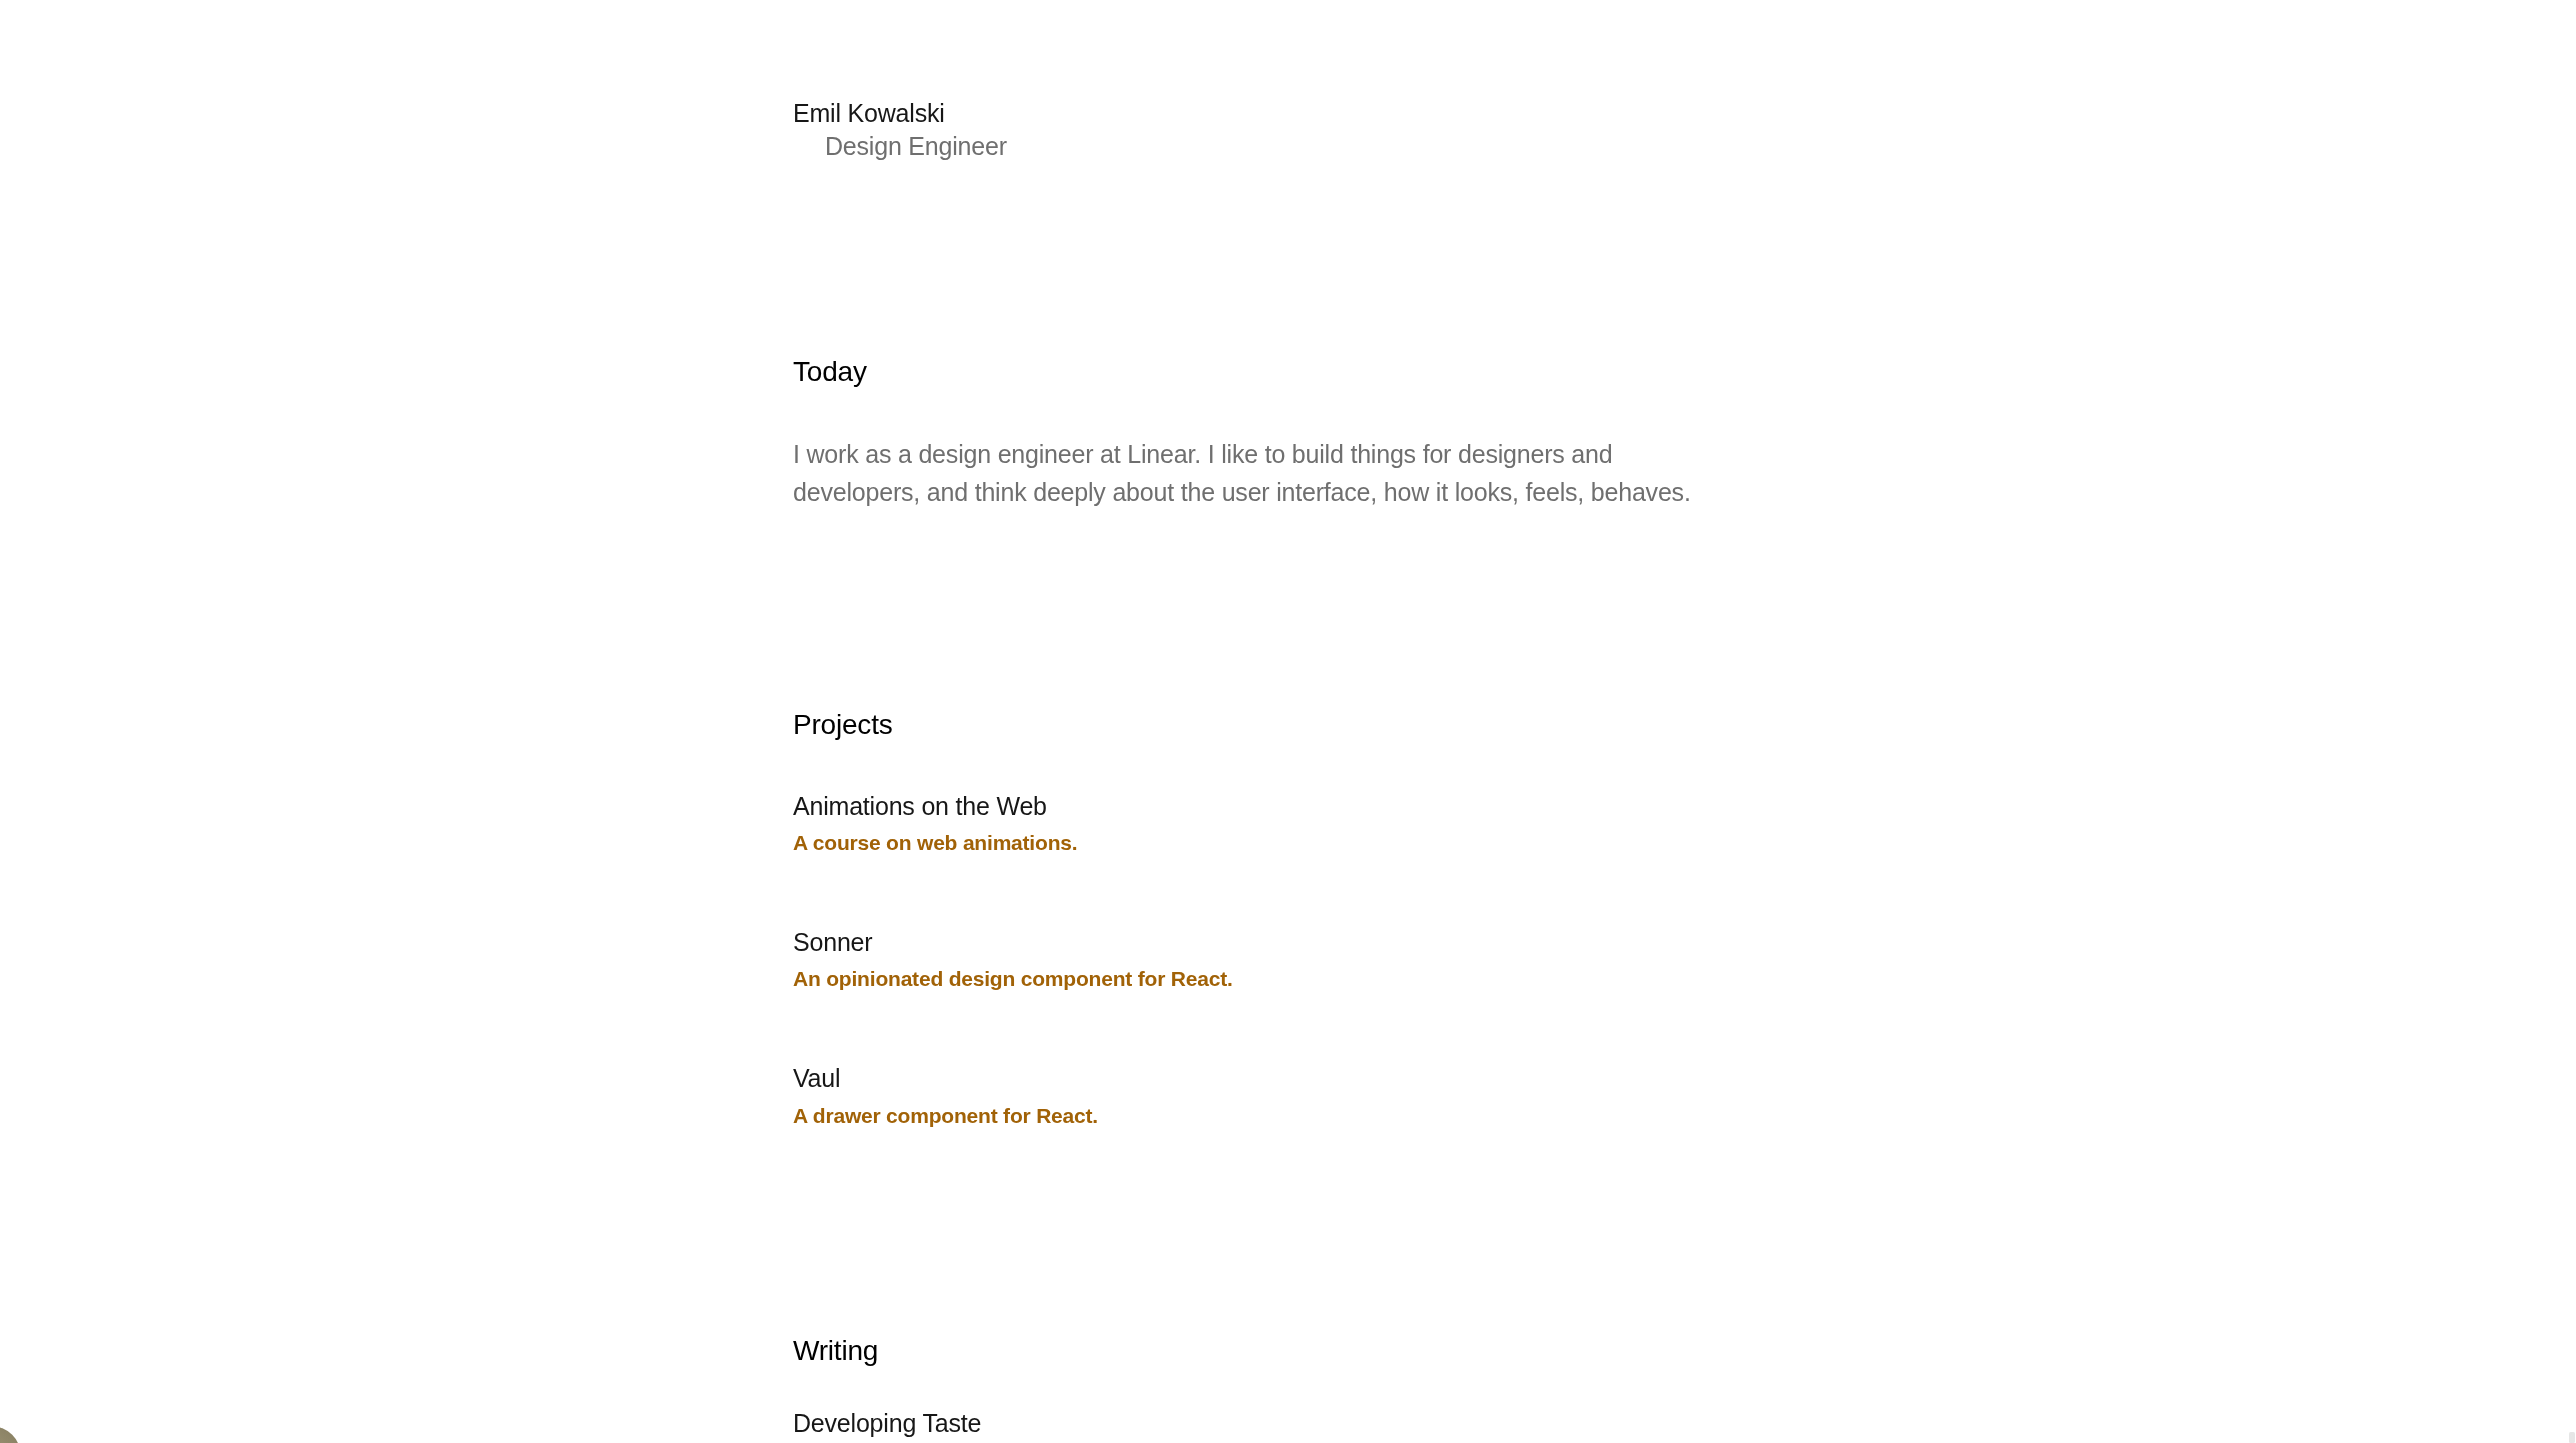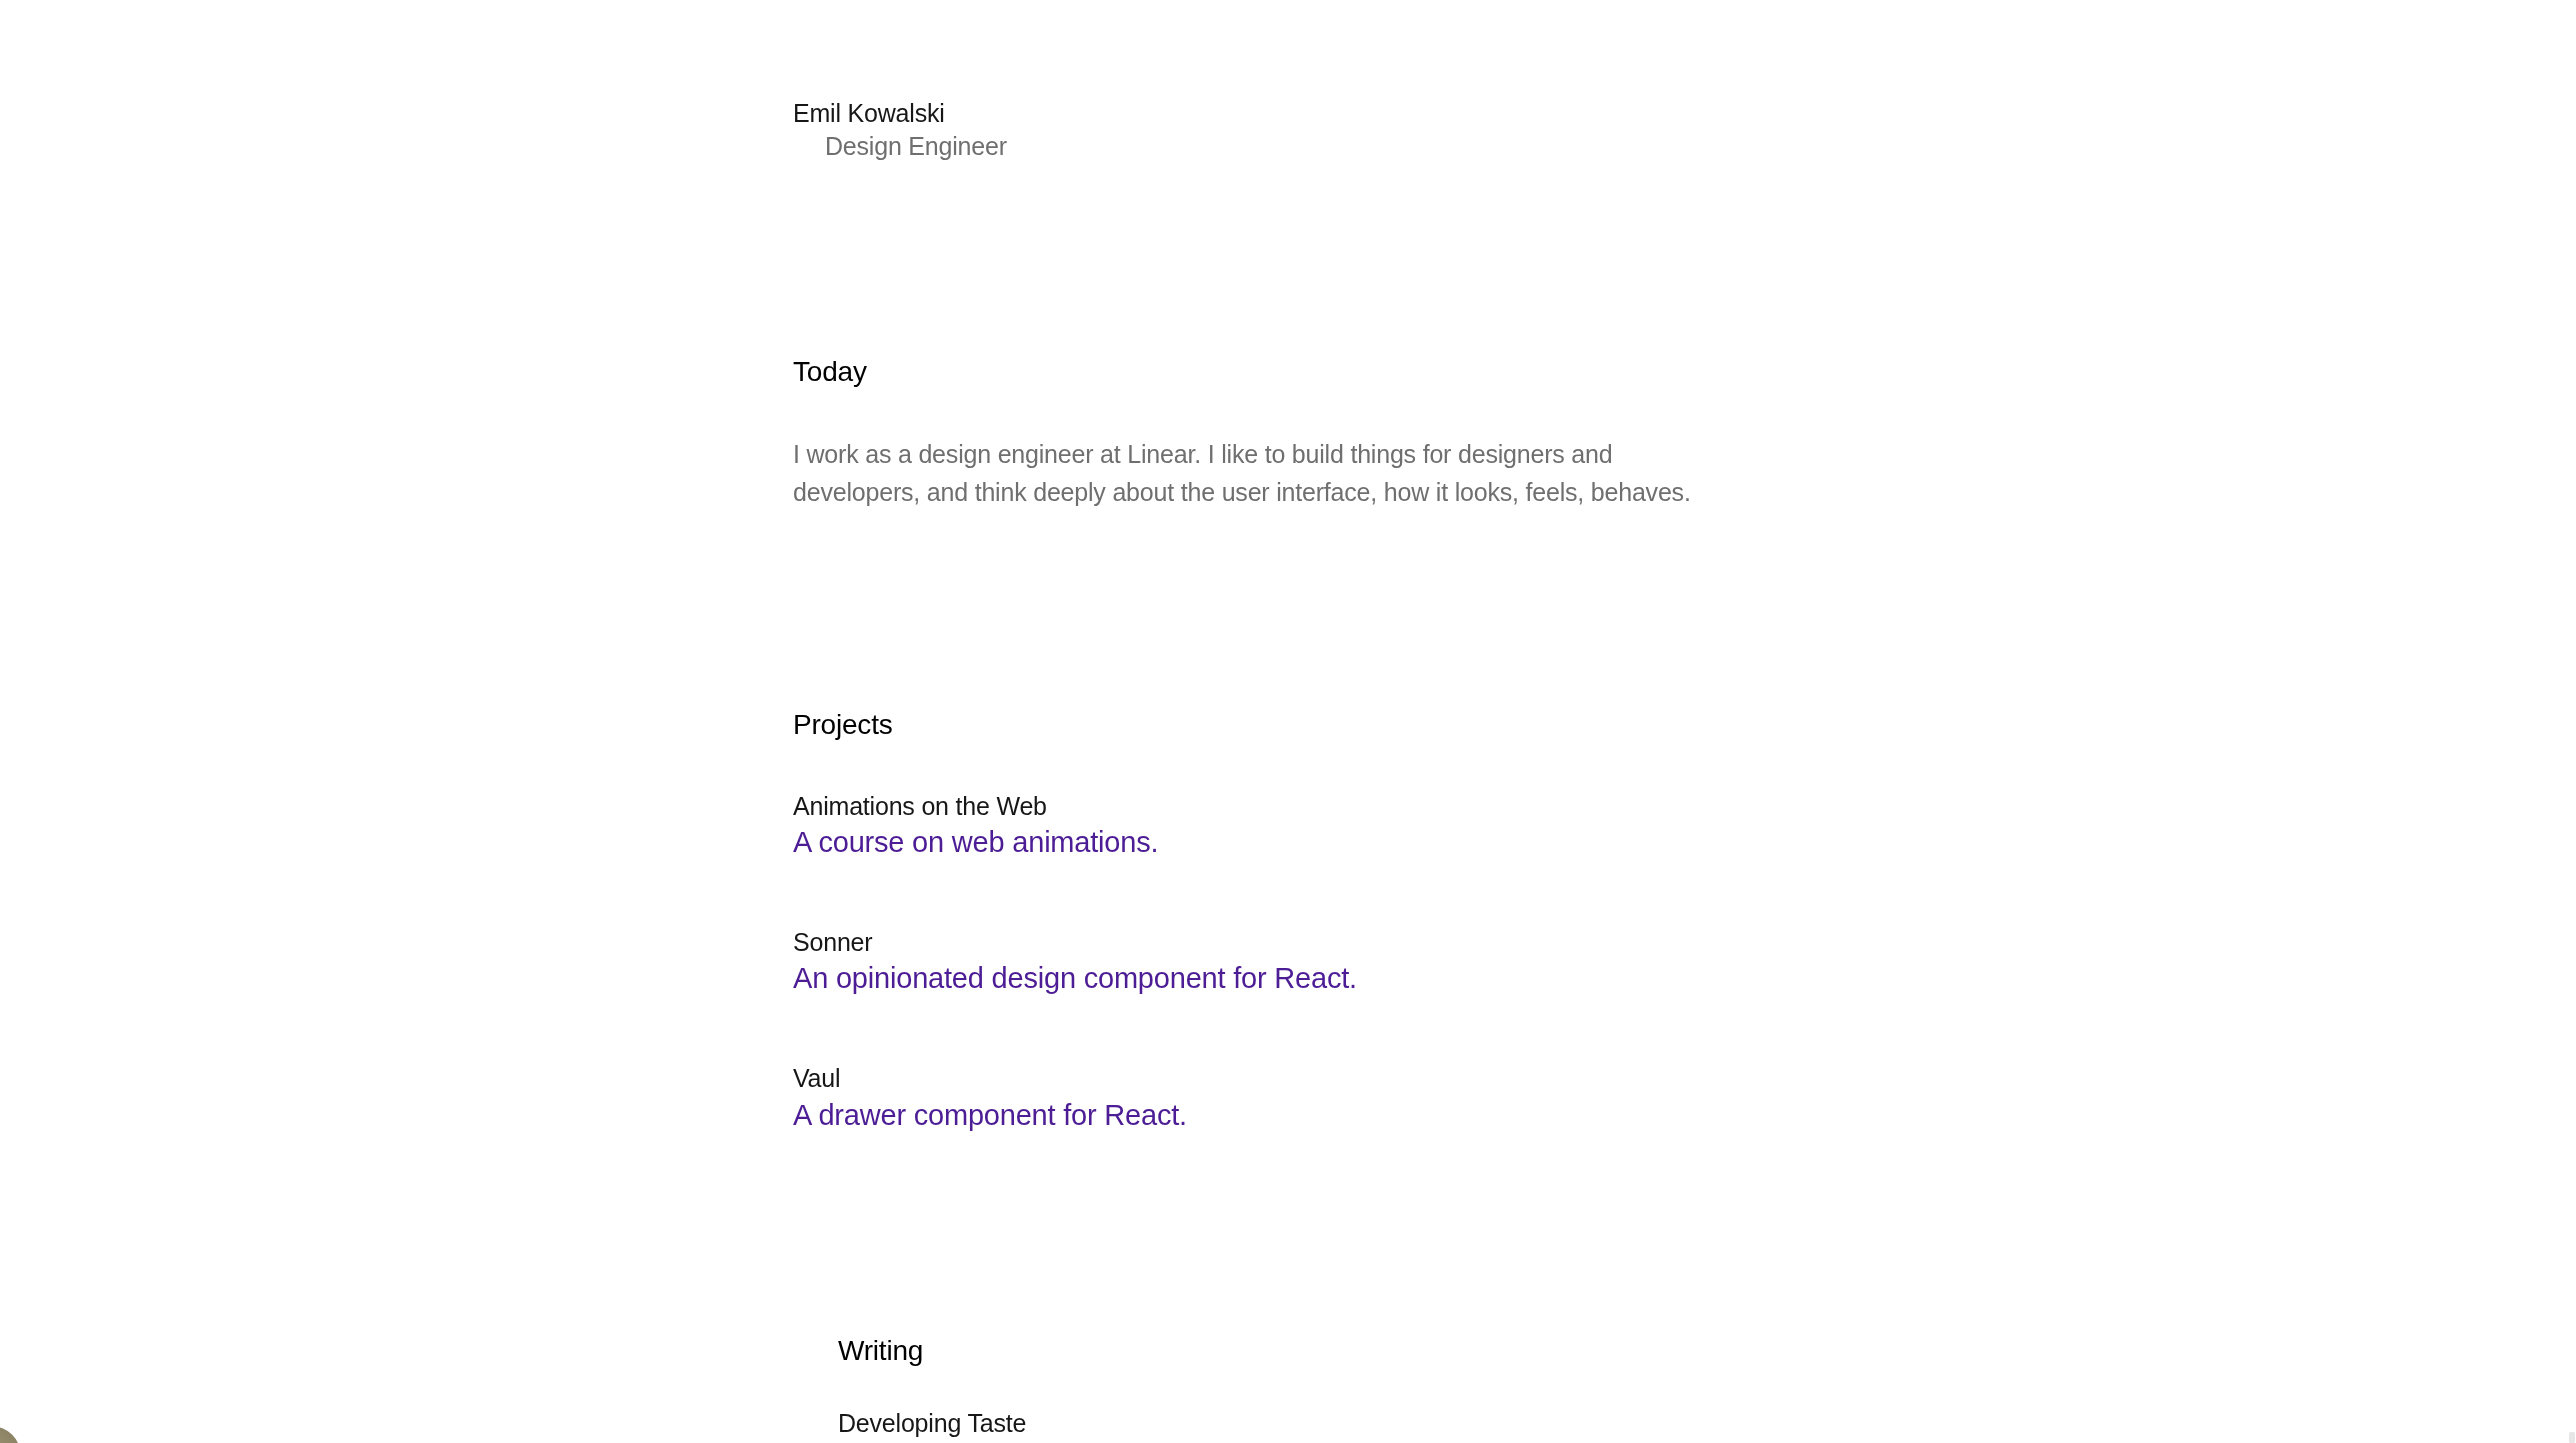--- a/index.html
+++ b/index.html
@@ -34,21 +34,21 @@
   }
   .section-title {
     font-size: 28px;
     font-weight: 400;
     line-height: 31px;
     letter-spacing: -0.2px;
     color: #000000;
   }
   .section-today { margin-top: 194px; }
   .section-projects { margin-top: 198px; }
-  .section-writing { margin-top: 204px; margin-left: 45px; }
+  .section-writing { margin-top: 204px; }
   .para {
     margin-top: 48px;
     font-size: 25px;
     font-weight: 400;
     color: #6f6f6f;
     letter-spacing: -0.2px;
   }
   .para .line {
     line-height: 38px;
     white-space: nowrap;
@@ -59,25 +59,25 @@
   .writing-first { margin-top: 42px; }
   .item-title {
     font-size: 25px;
     font-weight: 500;
     line-height: 31px;
     letter-spacing: -0.2px;
     color: #171717;
   }
   .item-desc {
     margin-top: 5.4px;
-    font-size: 29px;
-    font-weight: 400;
+    font-size: 21px;
+    font-weight: 700;
     line-height: 31px;
     letter-spacing: -0.2px;
-    color: #4c1d95;
+    color: #a16207;
     white-space: nowrap;
   }
   .corner-blob {
     position: absolute;
     left: -39px;
     top: 1426px;
     width: 60px;
     height: 60px;
     border-radius: 50%;
     background: radial-gradient(circle at 35% 65%, #a79e81 0%, #938a6c 55%, #857c5f 100%);

